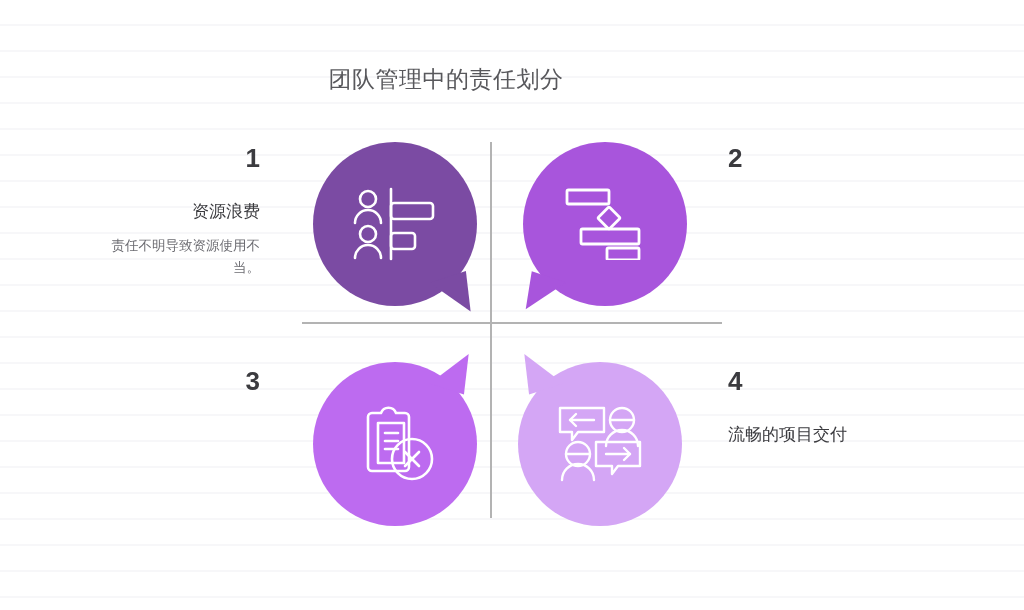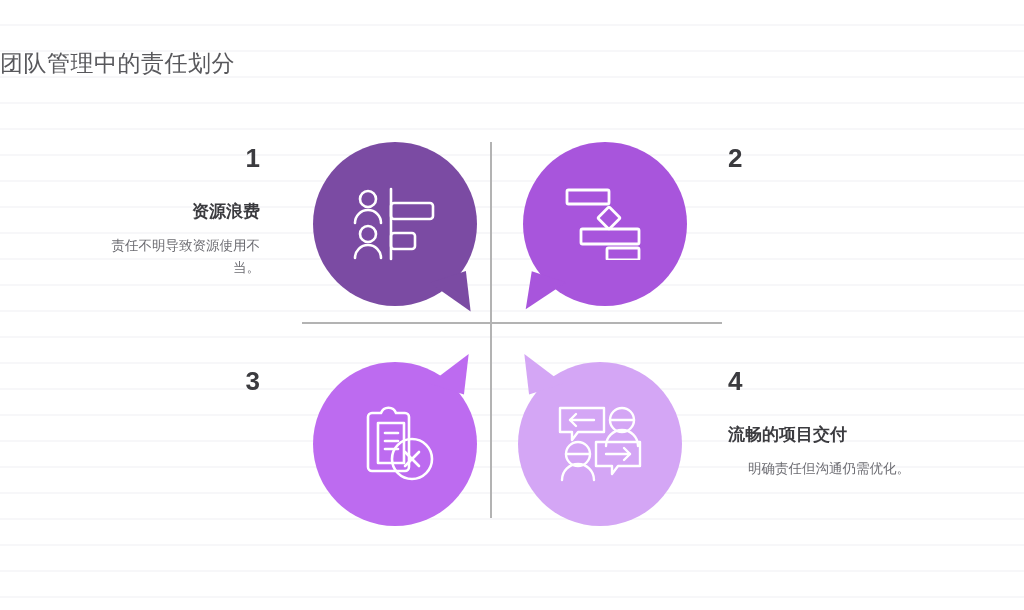--- a/index.html
+++ b/index.html
@@ -27,23 +27,24 @@
       #f7f7f9 26px
     );
     border-radius: 14px;
     overflow: hidden;
     box-sizing: border-box;
   }
 
   
   #title {
     position: absolute;
-    top: 48px;
+    top: 64px;
     left: 0;
     width: 892px;
+    text-align: center;
     font-size: 23px;
     font-weight: 400;
     color: #58585c;
     letter-spacing: 0.5px;
     white-space: nowrap;
   }
 
   
   .divider-v {
     position: absolute;
@@ -129,21 +130,21 @@
   }
   .block .num {
     font-size: 26px;
     font-weight: 700;
     color: #3b3b3f;
     line-height: 1;
     margin-bottom: 30px;
   }
   .block .heading {
     font-size: 17px;
-    font-weight: 700;
+    font-weight: 400;
     color: #3b3b3f;
     line-height: 1.3;
     margin-bottom: 12px;
     white-space: nowrap;
   }
   .block .desc {
     font-size: 13.5px;
     font-weight: 400;
     color: #6c6c72;
     line-height: 1.65;
@@ -244,16 +245,15 @@
     <div class="num">2</div>
   </div>
 
   <div class="block right-align" id="block-3">
     <div class="num">3</div>
   </div>
 
   <div class="block left-align" id="block-4">
     <div class="num">4</div>
     <div class="heading">流畅的项目交付</div>
-    <div class="desc">明确责任但沟通仍需优化。</div>
   </div>
 
 </div>
 
 </body></html>

